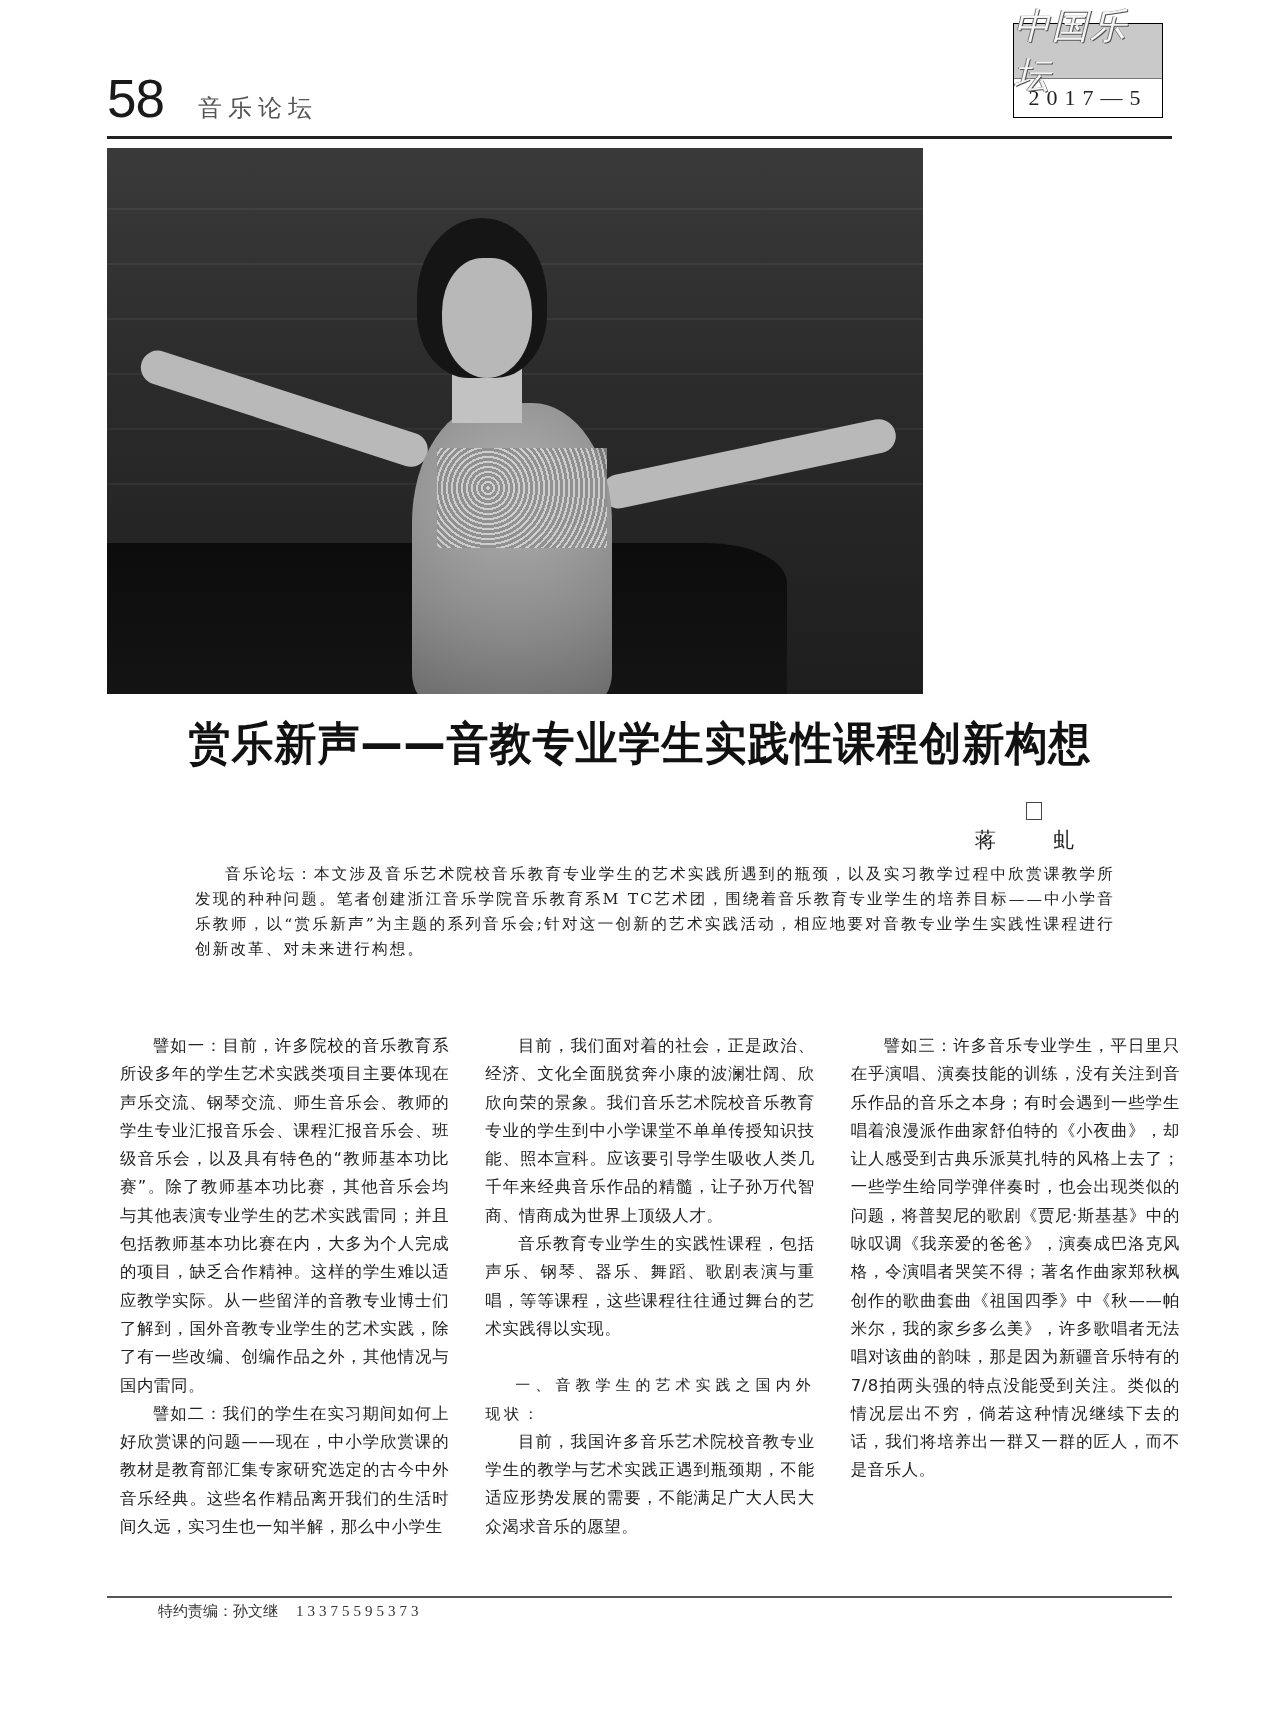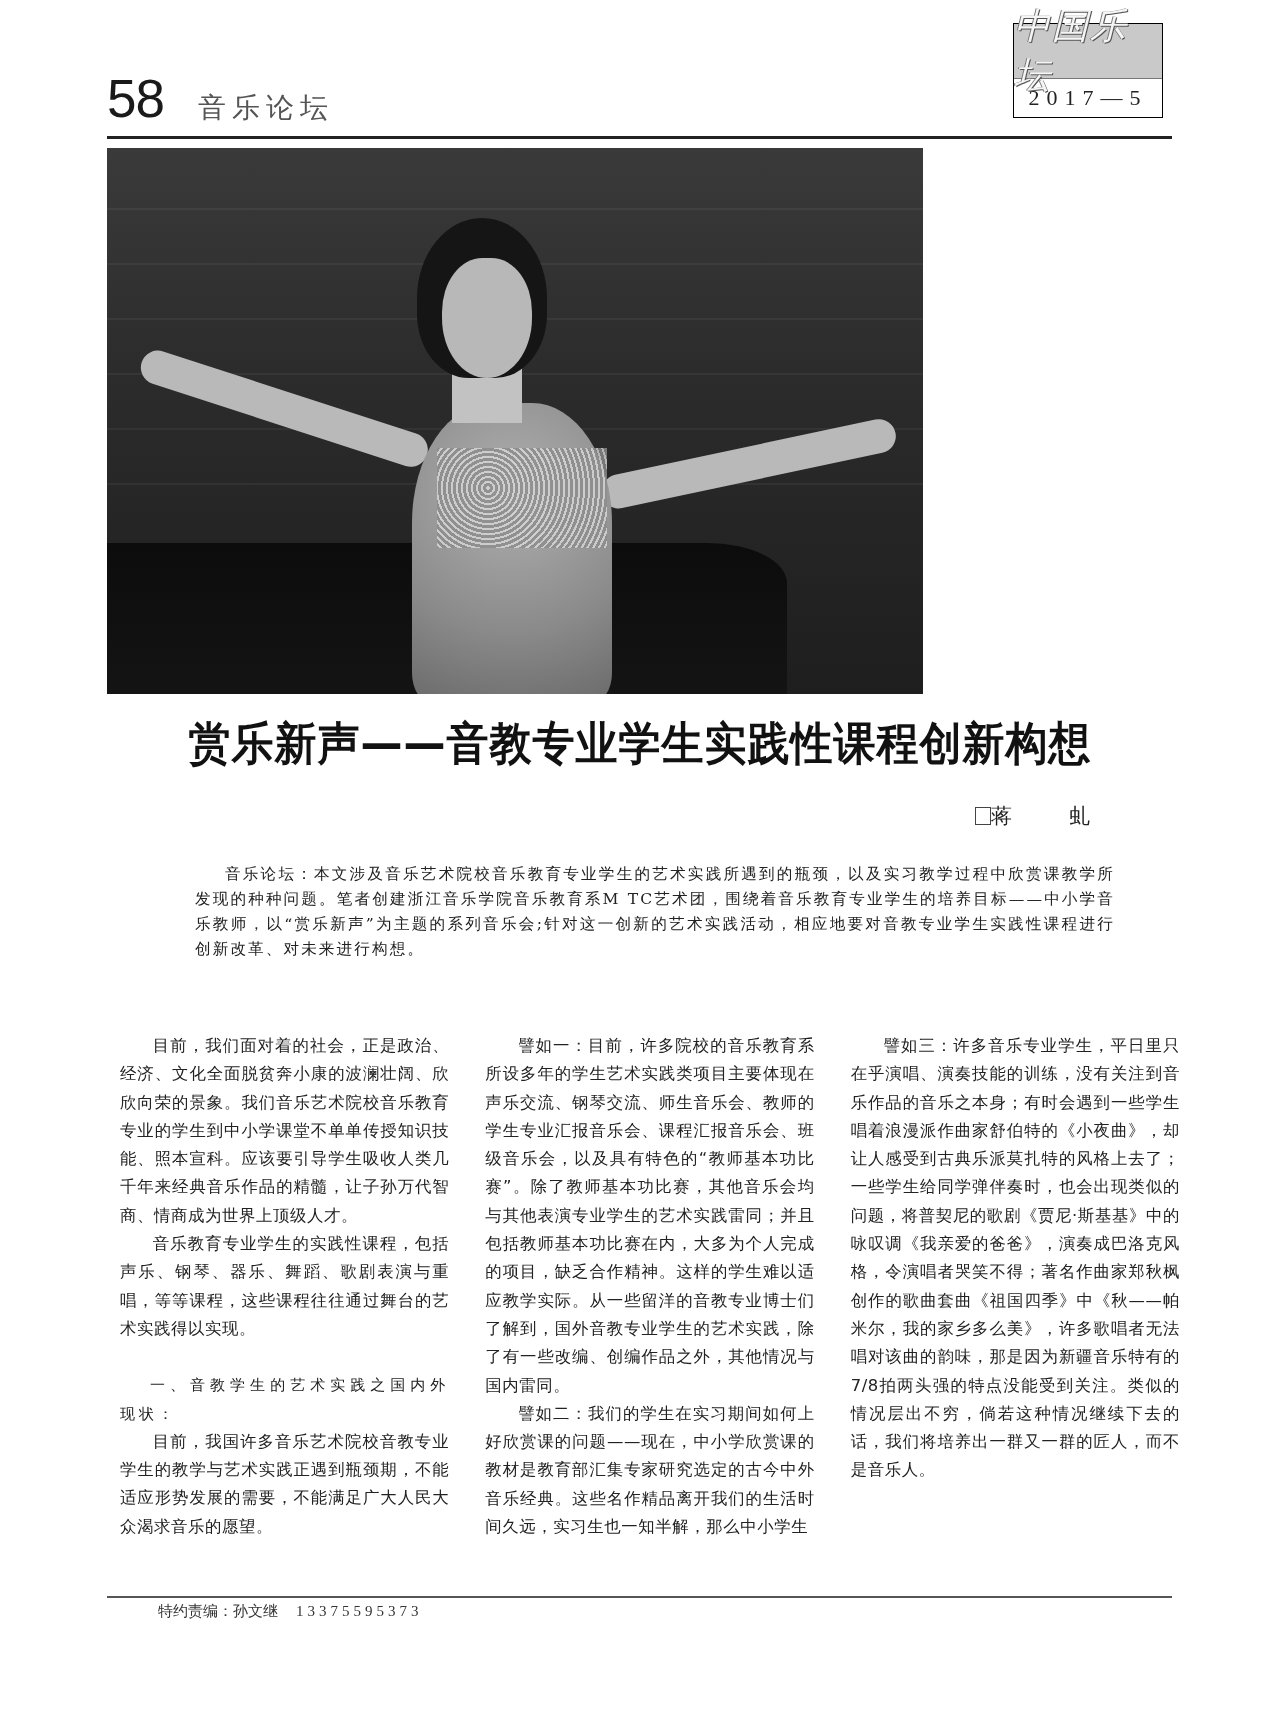--- a/index.html
+++ b/index.html
@@ -7,21 +7,21 @@
   body { position: relative; font-family: "DejaVu Sans", "Liberation Sans", sans-serif; color: #222; }
 
   .page-number {
     position: absolute; left: 107px; top: 70px;
     font-family: "Liberation Sans", "DejaVu Sans", sans-serif;
     font-size: 53px; line-height: 58px; color: #1a1a1a; letter-spacing: -1px;
   }
   .section-name {
     position: absolute; left: 198px; top: 90px;
     font-family: "DejaVu Serif", "Liberation Serif", serif;
-    font-size: 28px; line-height: 36px; color: #555; letter-spacing: 6px;
+    font-size: 24px; line-height: 36px; color: #555; letter-spacing: 6px;
   }
   .header-rule {
     position: absolute; left: 107px; top: 136px; width: 1065px; height: 3px; background: #222;
   }
   .masthead {
     position: absolute; left: 1013px; top: 23px; width: 150px; height: 95px;
     border: 1px solid #000000; background: #fff;
   }
   .masthead-logo {
     height: 55px; background: #c9c9c9; border-bottom: 1px solid #777;
@@ -78,21 +78,21 @@
 
   .article-title {
     position: absolute; left: 100px; top: 716px; width: 1080px; text-align: center;
     font-family: "DejaVu Sans", "Liberation Sans", sans-serif; font-weight: bold;
     font-size: 42px; line-height: 56px; color: #111; letter-spacing: 1px;
     transform: scaleY(1.08);
   }
   .byline {
     position: absolute; left: 975px; top: 802px;
     font-family: "DejaVu Serif", "Liberation Serif", serif; font-size: 21px; color: #222;
-    display: flex; align-items: center; 
+    display: flex; align-items: center; gap: 6px; flex-direction: column;
   }
   .byline .box { width: 16px; height: 18px; border: 1px solid #444; display: inline-block; }
   .byline .name { letter-spacing: 18px; }
 
   .abstract {
     position: absolute; left: 195px; top: 862px; width: 920px;
     font-family: "DejaVu Serif", "Liberation Serif", serif;
     font-size: 15.6px; line-height: 25px; color: #222; letter-spacing: 2.1px;
     text-align: justify;
   }
@@ -156,29 +156,29 @@
 <div class="byline">
   <span class="box"></span>
   <span class="name">蒋　虬</span>
 </div>
 
 <div class="abstract">
   <p><span>音乐论坛：</span><span>本文涉及音乐艺术院校音乐教育专业学生的艺术实践所遇到的瓶颈，以及实习教学过程中欣赏课教学所发现的种种问题。笔者创建浙江音乐学院音乐教育系M TC艺术团，围绕着音乐教育专业学生的培养目标——中小学音乐教师，以“赏乐新声”为主题的系列音乐会;针对这一创新的艺术实践活动，相应地要对音教专业学生实践性课程进行创新改革、对未来进行构想。</span></p>
 </div>
 
 <div class="columns">
+  <div class="col c2">
+    <p>譬如一：目前，许多院校的音乐教育系所设多年的学生艺术实践类项目主要体现在声乐交流、钢琴交流、师生音乐会、教师的学生专业汇报音乐会、课程汇报音乐会、班级音乐会，以及具有特色的“教师基本功比赛”。除了教师基本功比赛，其他音乐会均与其他表演专业学生的艺术实践雷同；并且包括教师基本功比赛在内，大多为个人完成的项目，缺乏合作精神。这样的学生难以适应教学实际。从一些留洋的音教专业博士们了解到，国外音教专业学生的艺术实践，除了有一些改编、创编作品之外，其他情况与国内雷同。</p>
+    <p>譬如二：我们的学生在实习期间如何上好欣赏课的问题——现在，中小学欣赏课的教材是教育部汇集专家研究选定的古今中外音乐经典。这些名作精品离开我们的生活时间久远，实习生也一知半解，那么中小学生</p>
+  </div>
   <div class="col c1">
     <p>目前，我们面对着的社会，正是政治、经济、文化全面脱贫奔小康的波澜壮阔、欣欣向荣的景象。我们音乐艺术院校音乐教育专业的学生到中小学课堂不单单传授知识技能、照本宣科。应该要引导学生吸收人类几千年来经典音乐作品的精髓，让子孙万代智商、情商成为世界上顶级人才。</p>
     <p>音乐教育专业学生的实践性课程，包括声乐、钢琴、器乐、舞蹈、歌剧表演与重唱，等等课程，这些课程往往通过舞台的艺术实践得以实现。</p>
     <p class="heading">一、音教学生的艺术实践之国内外现状：</p>
     <p>目前，我国许多音乐艺术院校音教专业学生的教学与艺术实践正遇到瓶颈期，不能适应形势发展的需要，不能满足广大人民大众渴求音乐的愿望。</p>
-  </div>
-  <div class="col c2">
-    <p>譬如一：目前，许多院校的音乐教育系所设多年的学生艺术实践类项目主要体现在声乐交流、钢琴交流、师生音乐会、教师的学生专业汇报音乐会、课程汇报音乐会、班级音乐会，以及具有特色的“教师基本功比赛”。除了教师基本功比赛，其他音乐会均与其他表演专业学生的艺术实践雷同；并且包括教师基本功比赛在内，大多为个人完成的项目，缺乏合作精神。这样的学生难以适应教学实际。从一些留洋的音教专业博士们了解到，国外音教专业学生的艺术实践，除了有一些改编、创编作品之外，其他情况与国内雷同。</p>
-    <p>譬如二：我们的学生在实习期间如何上好欣赏课的问题——现在，中小学欣赏课的教材是教育部汇集专家研究选定的古今中外音乐经典。这些名作精品离开我们的生活时间久远，实习生也一知半解，那么中小学生</p>
   </div>
   <div class="col c3">
     <p>譬如三：许多音乐专业学生，平日里只在乎演唱、演奏技能的训练，没有关注到音乐作品的音乐之本身；有时会遇到一些学生唱着浪漫派作曲家舒伯特的《小夜曲》，却让人感受到古典乐派莫扎特的风格上去了；一些学生给同学弹伴奏时，也会出现类似的问题，将普契尼的歌剧《贾尼·斯基基》中的咏叹调《我亲爱的爸爸》，演奏成巴洛克风格，令演唱者哭笑不得；著名作曲家郑秋枫创作的歌曲套曲《祖国四季》中《秋——帕米尔，我的家乡多么美》，许多歌唱者无法唱对该曲的韵味，那是因为新疆音乐特有的7/8拍两头强的特点没能受到关注。类似的情况层出不穷，倘若这种情况继续下去的话，我们将培养出一群又一群的匠人，而不是音乐人。</p>
   </div>
 </div>
 
 <div class="footer-rule"></div>
 <div class="footer-note">
   <span>特约责编：孙文继</span><span class="phone">13375595373</span>
 </div>

